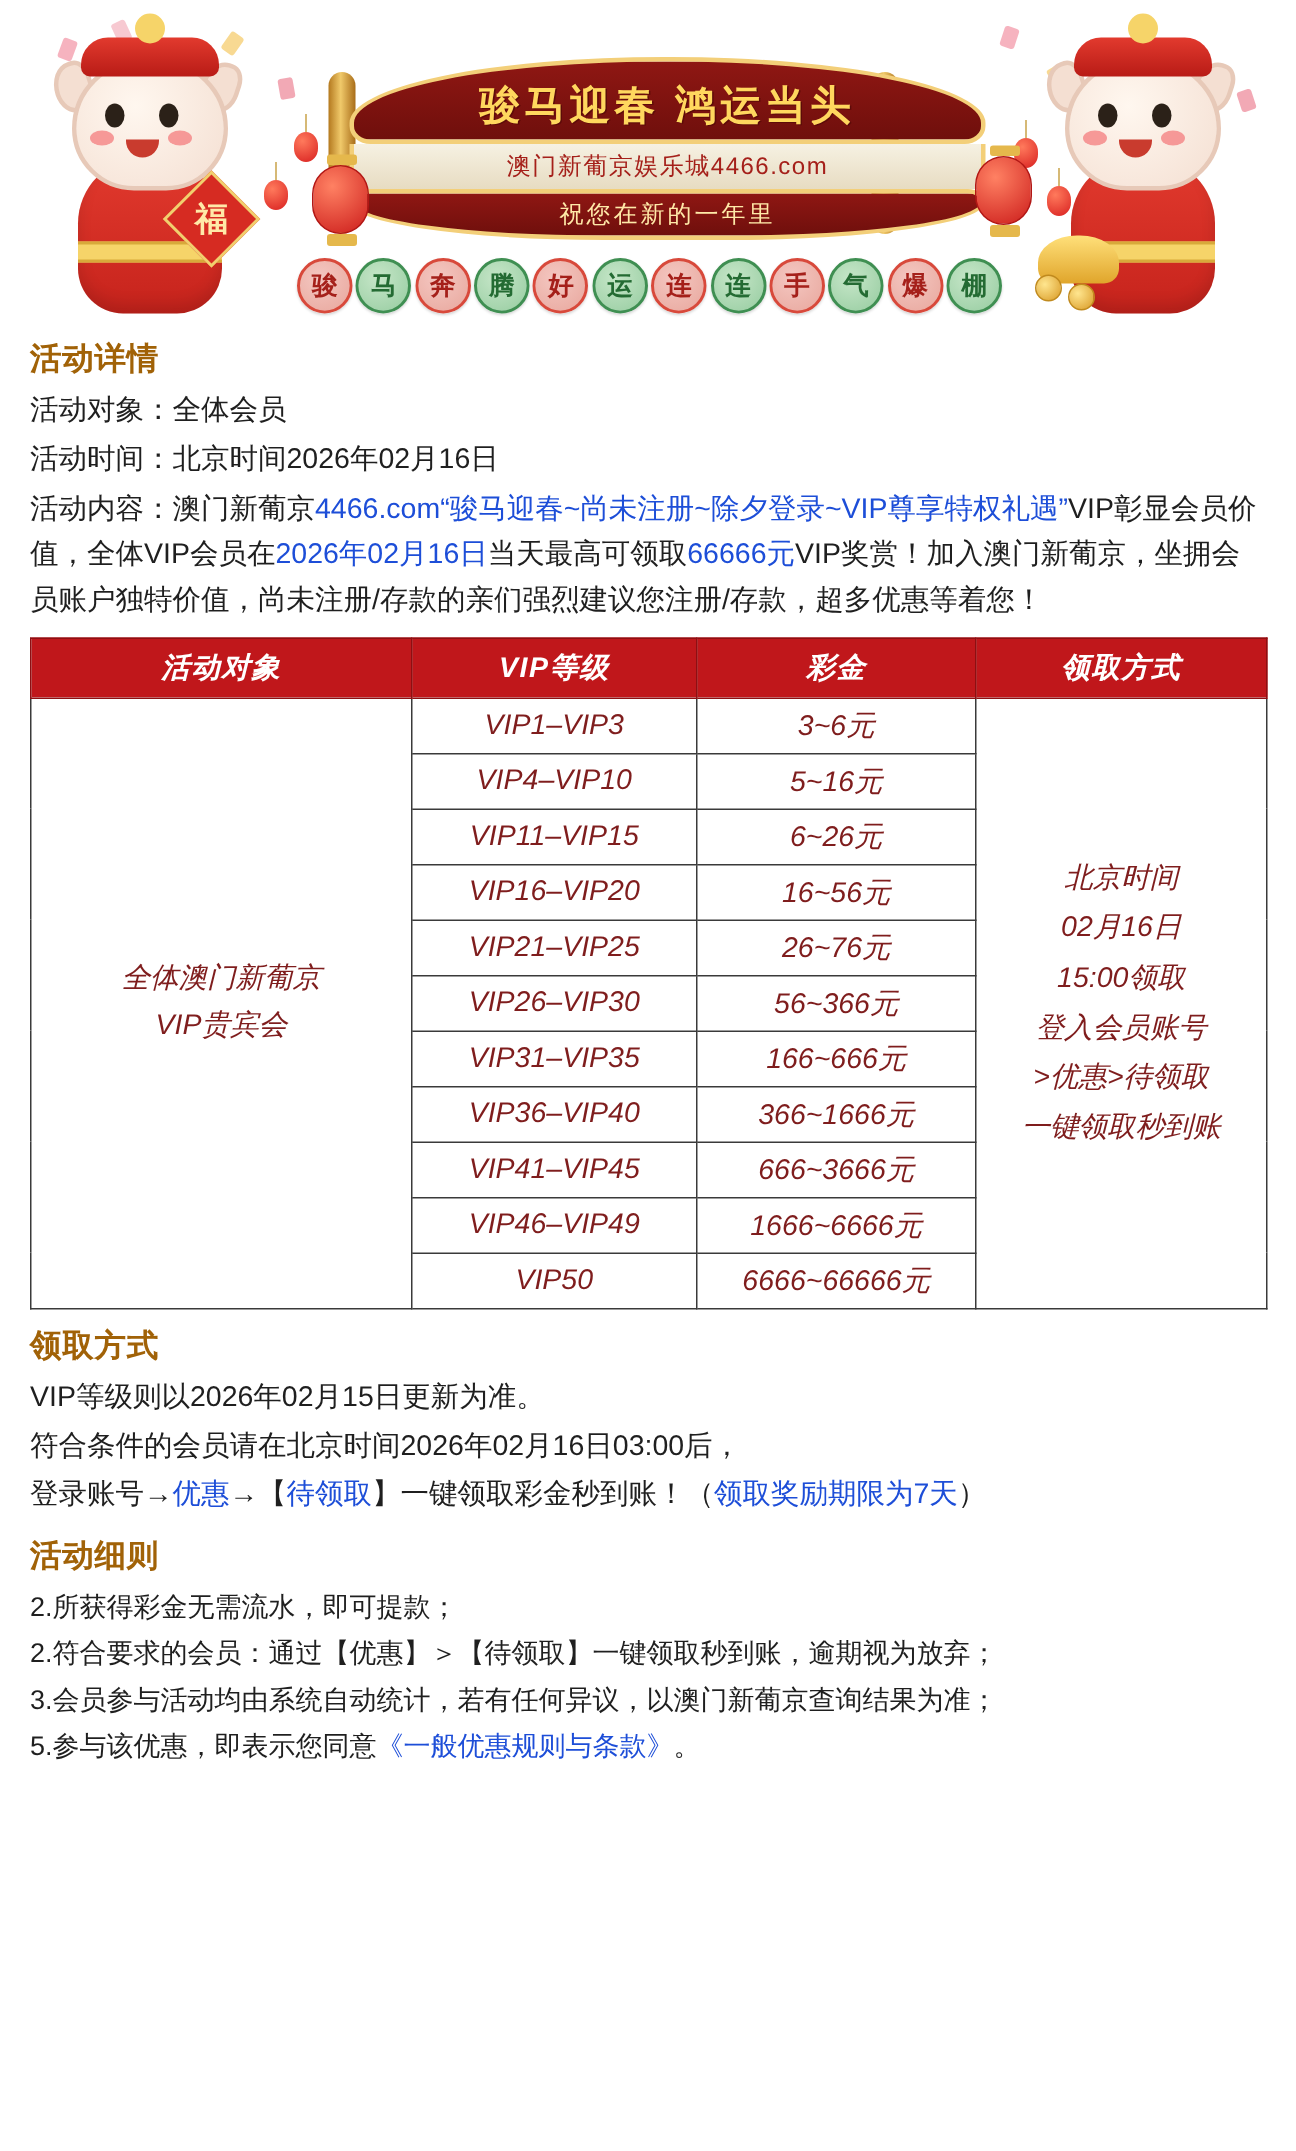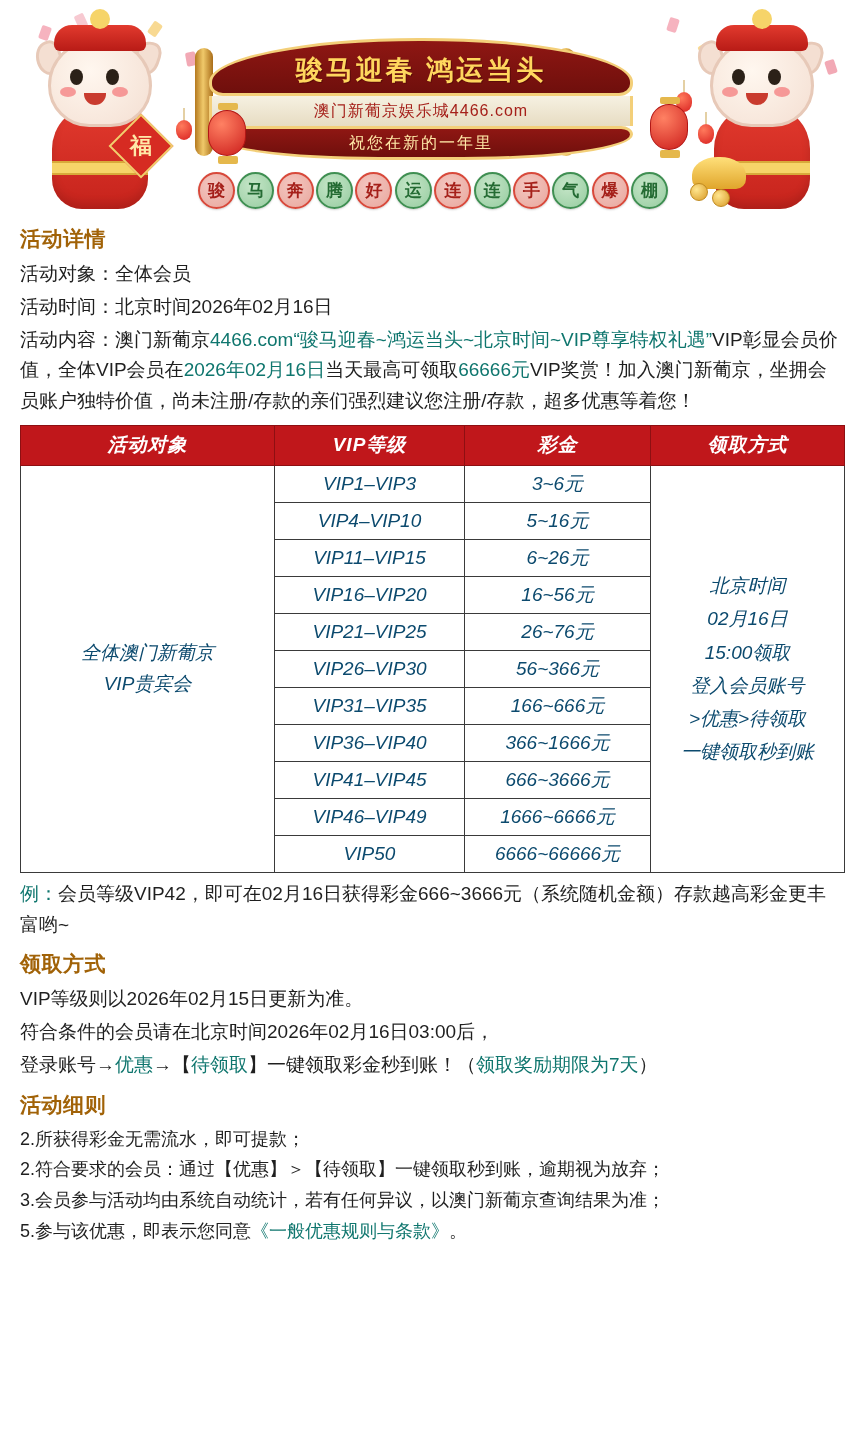--- a/index.html
+++ b/index.html
@@ -158,21 +158,21 @@
     position: absolute;
     width: 18px; height: 18px;
     border-radius: 50%;
     background: radial-gradient(circle at 35% 35%, #ffe68f, #d99a26);
     border: 1px solid #c08a1e;
   }
 
   
   .sign {
     position: absolute;
-    left: 201px; top: 38px;
+    left: 225px; top: 38px;
     width: 368px; height: 126px;
   }
   .sign-rod {
     position: absolute;
     top: 10px;
     width: 18px; height: 108px;
     background: linear-gradient(90deg, #b4791f, #f0c96a 45%, #a96d19);
     border-radius: 9px;
   }
   .sign-rod.l { left: -6px; }
@@ -285,21 +285,21 @@
     line-height: 1.62;
     margin: 0 0 2px 0;
     color: #1f1f1f;
   }
   .para {
     font-size: 19px;
     line-height: 1.62;
     margin: 0 0 4px 0;
     color: #1f1f1f;
   }
-  .red { color: #0f766e; }
+  .red { color: #1d4ed8; }
 
   
   table.prize {
     border-collapse: collapse;
     width: 824px;
     margin: 8px 0 6px 0;
     table-layout: fixed;
     font-style: italic;
   }
   table.prize th {
@@ -309,21 +309,21 @@
     font-weight: bold;
     height: 40px;
     border: 1px solid #8e0f12;
     letter-spacing: 1px;
   }
   table.prize td {
     border: 1px solid #3a3a3a;
     text-align: center;
     font-size: 19px;
     height: 37px;
-    color: #0c4a6e;
+    color: #7f1d1d;
     background: #ffffff;
   }
   td.side {
     font-size: 19px;
     line-height: 1.6;
   }
   td.method {
     font-size: 19px;
     line-height: 1.75;
   }
@@ -452,21 +452,21 @@
 
     <div class="line">
       <span>活动对象：</span><span>全体会员</span>
     </div>
 
     <div class="line">
       <span>活动时间：</span><span>北京时间2026年02月16日</span>
     </div>
 
     <div class="para">
-      <span>活动内容：</span><span>澳门新葡京</span><span class="red">4466.com</span><span class="red">“骏马迎春~鸿运当头~北京时间~VIP尊享特权礼遇”</span><span>VIP彰显会员价值，全体VIP会员在</span><span class="red">2026年02月16日</span><span>当天最高可领取</span><span class="red">66666元</span><span>VIP奖赏！加入澳门新葡京，坐拥会员账户独特价值，尚未注册/存款的亲们强烈建议您注册/存款，超多优惠等着您！</span>
+      <span>活动内容：</span><span>澳门新葡京</span><span class="red">4466.com</span><span class="red">“骏马迎春~尚未注册~除夕登录~VIP尊享特权礼遇”</span><span>VIP彰显会员价值，全体VIP会员在</span><span class="red">2026年02月16日</span><span>当天最高可领取</span><span class="red">66666元</span><span>VIP奖赏！加入澳门新葡京，坐拥会员账户独特价值，尚未注册/存款的亲们强烈建议您注册/存款，超多优惠等着您！</span>
     </div>
 
     <table class="prize">
       <colgroup>
           <col class="c1">
           <col class="c2">
           <col class="c3">
           <col class="c4">
         </colgroup>
       <thead>
@@ -530,23 +530,20 @@
           <td>VIP46–VIP49</td>
           <td>1666~6666元</td>
         </tr>
         <tr>
           <td>VIP50</td>
           <td>6666~66666元</td>
         </tr>
       </tbody>
     </table>
 
-    <div class="para">
-      <span class="red">例：</span><span>会员等级VIP42，即可在02月16日获得彩金666~3666元（系统随机金额）存款越高彩金更丰富哟~</span>
-    </div>
 
     <h2 class="sec">领取方式</h2>
     <div class="line">VIP等级则以2026年02月15日更新为准。</div>
     <div class="line">符合条件的会员请在北京时间2026年02月16日03:00后，</div>
     <div class="line">
       <span>登录账号→</span><span class="red">优惠</span><span>→【</span><span class="red">待领取</span><span>】一键领取彩金秒到账！（</span><span class="red">领取奖励期限为7天</span><span>）</span>
     </div>
 
     <h2 class="sec">活动细则</h2>
     <div class="rules">

